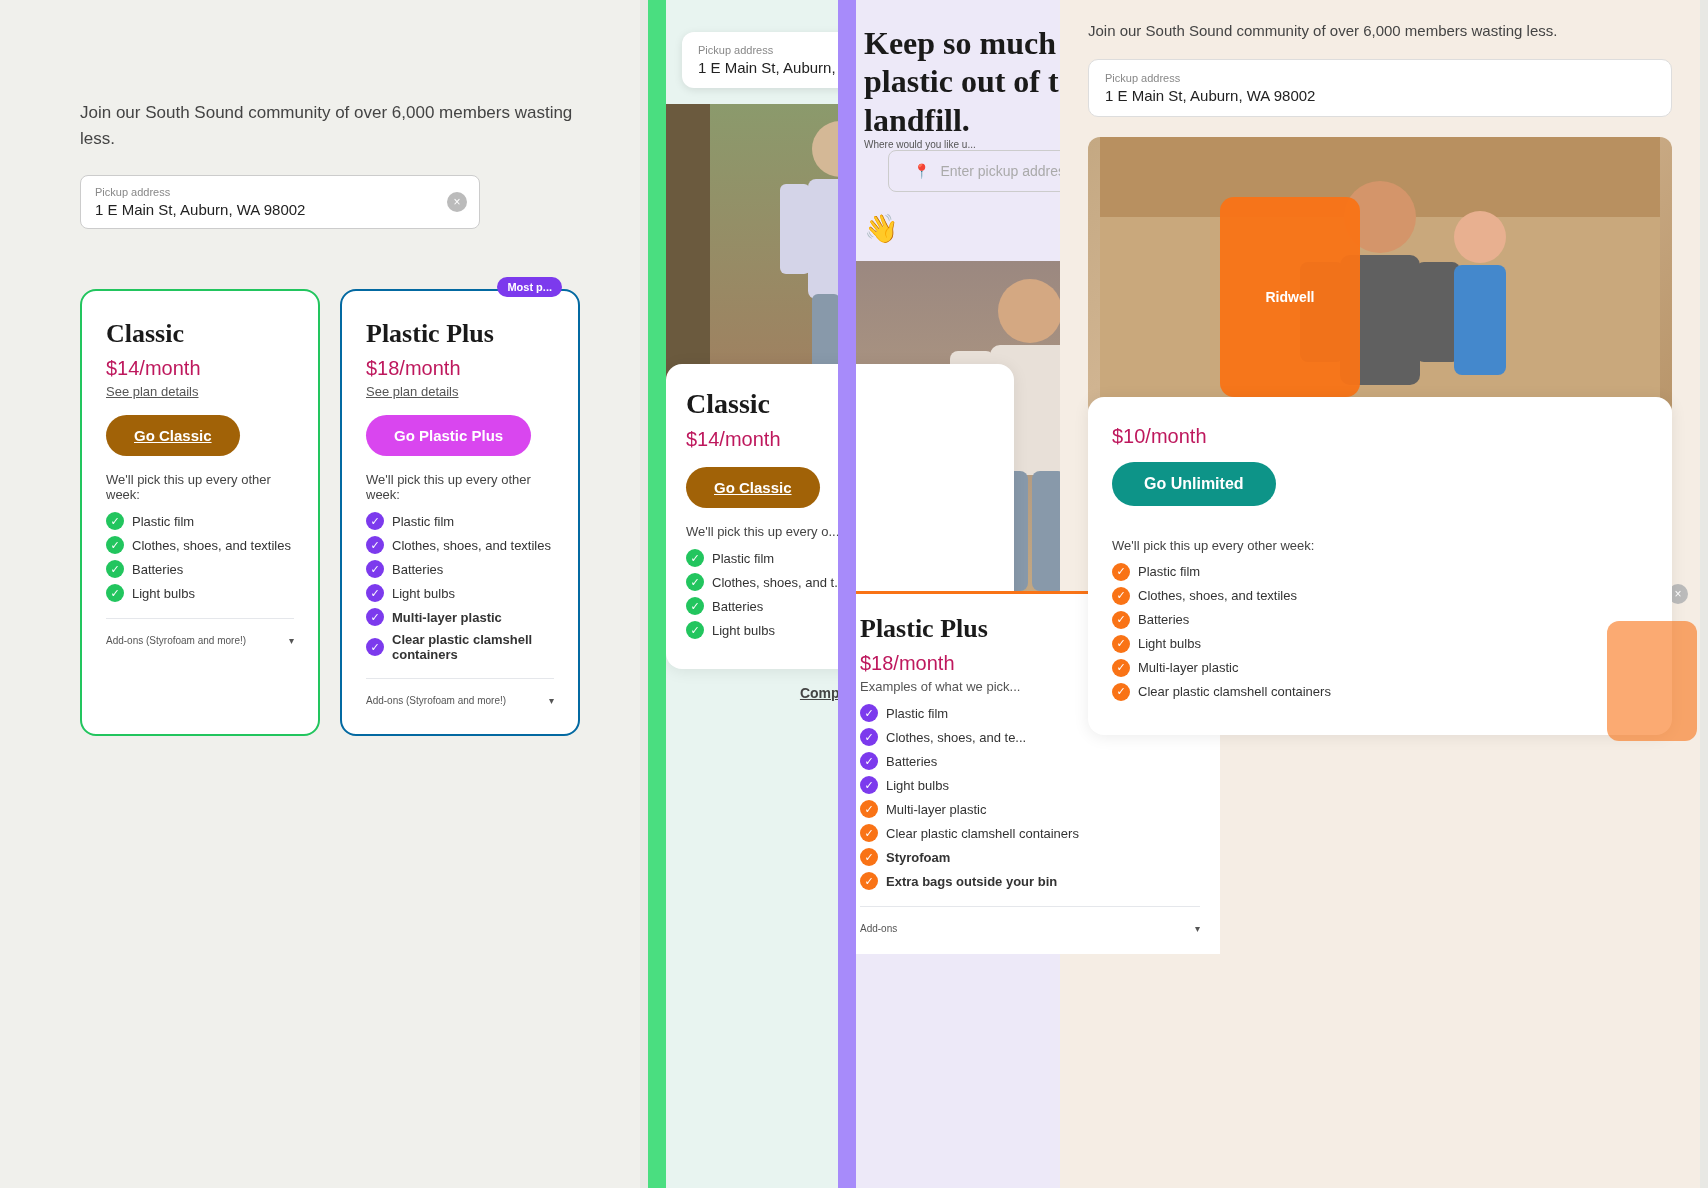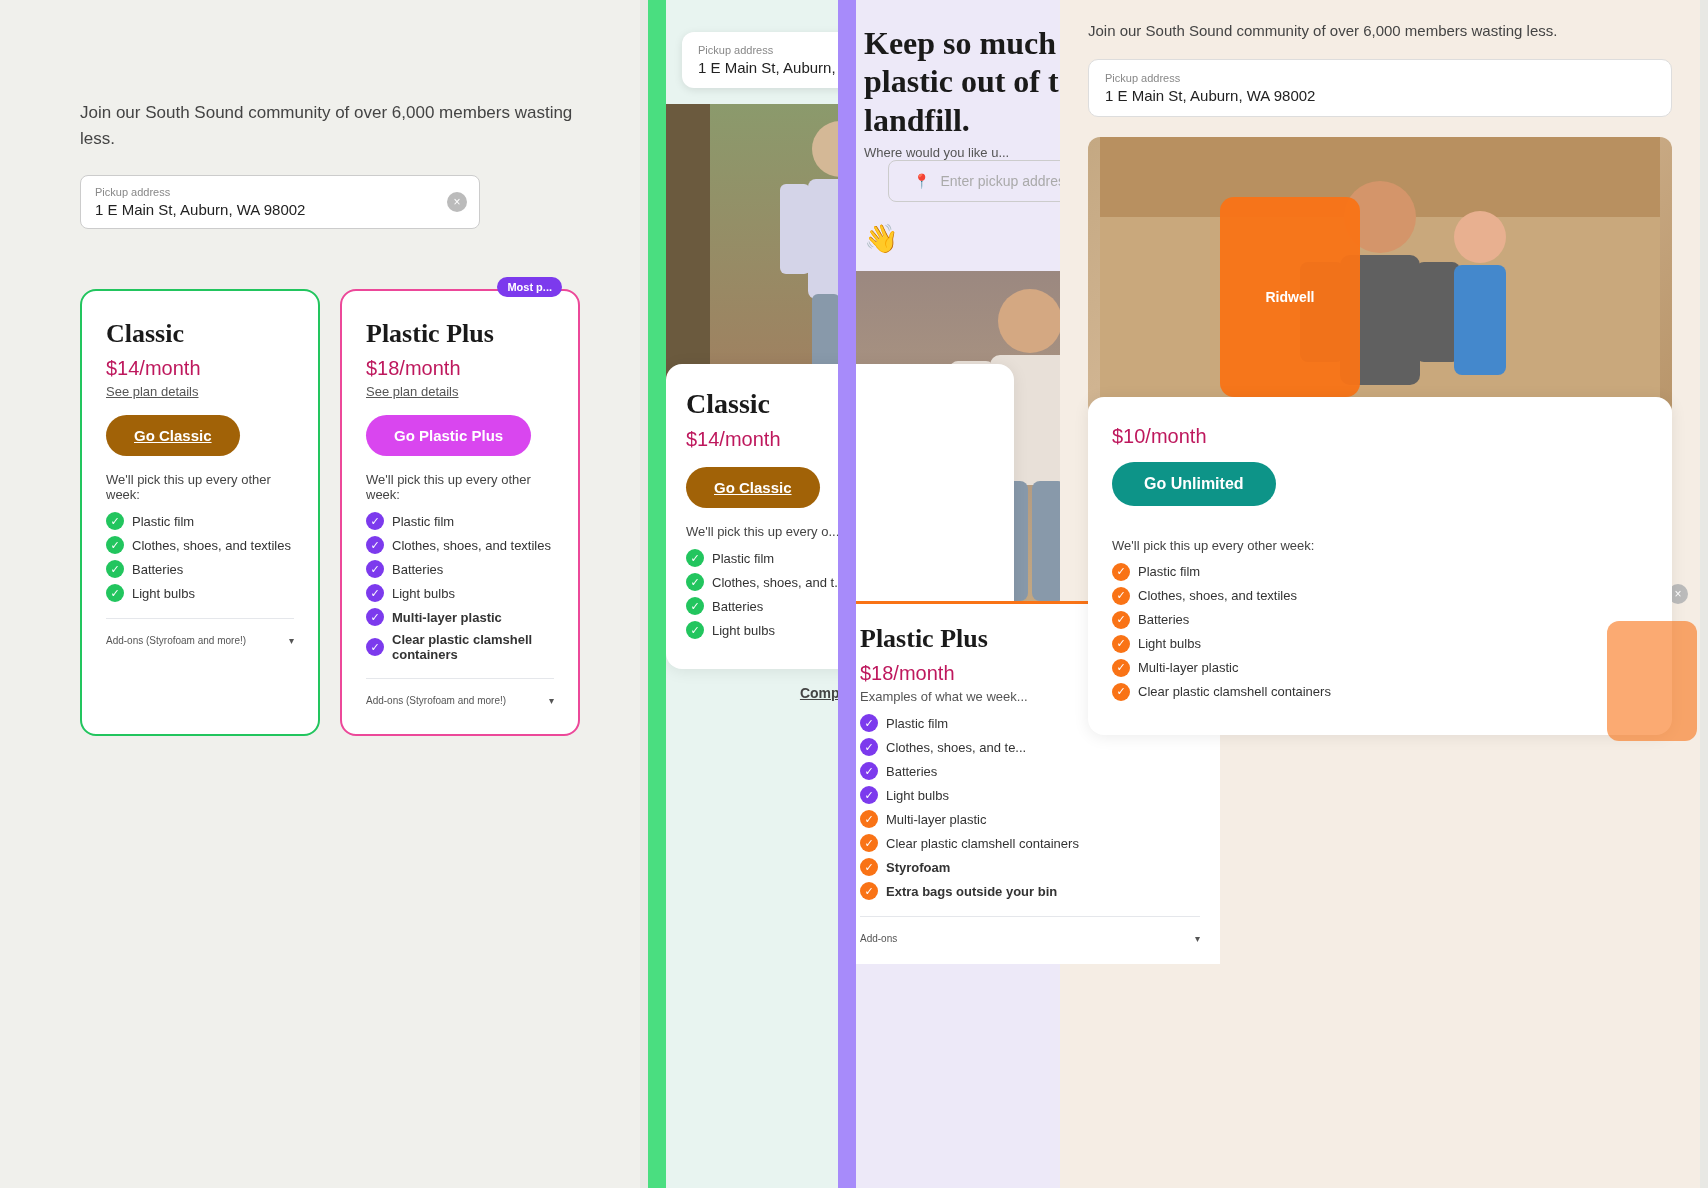--- a/index.html
+++ b/index.html
@@ -90,21 +90,21 @@
       padding: 28px 24px;
       width: 260px;
       position: relative;
     }
 
     .plan-card.classic {
       border: 2px solid #22c55e;
     }
 
     .plan-card.plastic-plus {
-      border: 2px solid #ec4899;
+      border: 2px solid #0369a1;
     }
 
     .most-popular-badge {
       position: absolute;
       top: -14px;
       right: 16px;
       background: #7c3aed;
       color: white;
       font-size: 11px;
       font-weight: 600;
@@ -554,21 +554,21 @@
   <div class="compare-all-link">Compare all</div>
 </div>
 
 <div class="purple-bar"></div>
 
 <div class="panel-3">
   <div style="padding: 24px 24px 8px;">
     <h2 style="font-family: Georgia, serif; font-size: 32px; font-weight: 800; line-height: 1.2; color: #1a1a1a;">
       Keep <strong>so much</strong><br>plastic out of t...<br>landfill.
     </h2>
-    <p style="font-size: 13px; color: #555; margin-top: 6px;">Where would you like u...</p>
+    <p style="font-size: 10px; color: #555; margin-top: 0;">Where would you like u...</p>
     <div class="enter-address-row">
       <span>📍</span>
       <span style="color: #aaa;">Enter pickup address...</span>
     </div>
     <div style="font-size: 28px; margin-bottom: 8px;">👋</div>
   </div>
 
   <div class="panel3-image-area" style="background: linear-gradient(to bottom, #9b8880, #c4a882); position: relative;">
 
     <svg width="260" height="340" viewBox="0 0 260 340" style="position:absolute;bottom:0;left:50%;transform:translateX(-50%);">
@@ -585,21 +585,21 @@
       <text x="60" y="75" text-anchor="middle" font-size="11" fill="white" font-weight="bold">Ridwell</text>
       <text x="60" y="92" text-anchor="middle" font-size="8" fill="white">Multi-layer</text>
       <text x="60" y="104" text-anchor="middle" font-size="8" fill="white">Plastic</text>
     </svg>
     <div class="floating-ridwell-card">Ridwell</div>
   </div>
 
   <div style="background: white; border-top: 3px solid #f97316; padding: 20px 20px; border-radius: 12px 12px 0 0; margin-top: -10px; position: relative; z-index: 2;">
     <div class="plan-name" style="font-size:26px;">Plastic Plus</div>
     <div class="plan-price">$18/month</div>
-    <p style="font-size: 13px; color: #555; margin-bottom: 10px;">Examples of what we week...</p>
+    <p style="font-size: 13px; color: #555; margin-bottom: 10px;">Examples of what we pick...</p>
     <div class="feature-item">
       <div class="feature-icon purple">✓</div>
       <span>Plastic film</span>
     </div>
     <div class="feature-item">
       <div class="feature-icon purple">✓</div>
       <span>Clothes, shoes, and te...</span>
     </div>
     <div class="feature-item">
       <div class="feature-icon purple">✓</div>

